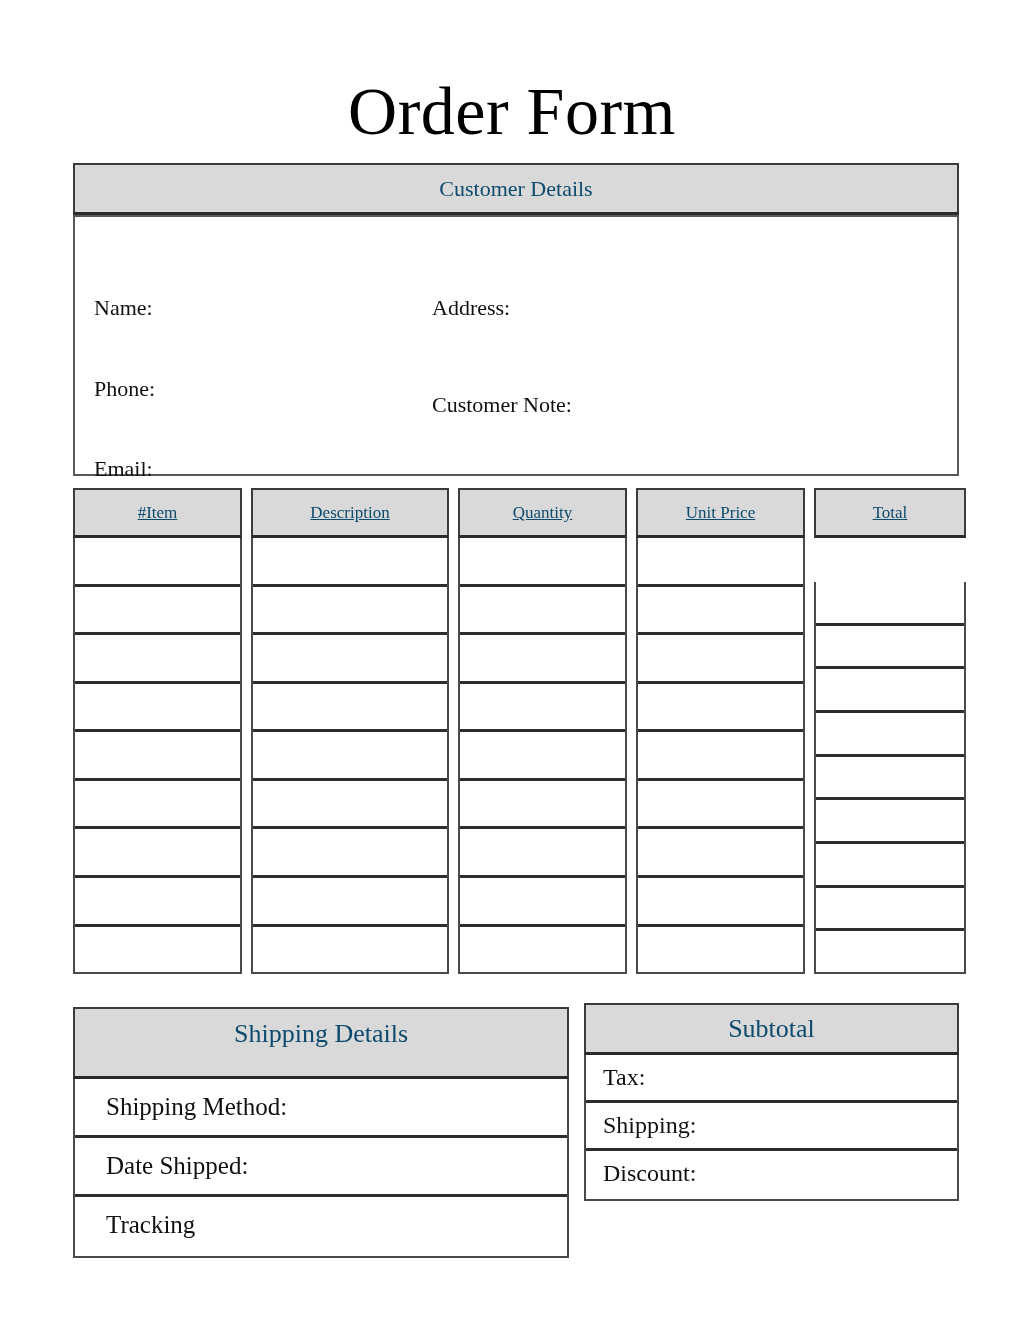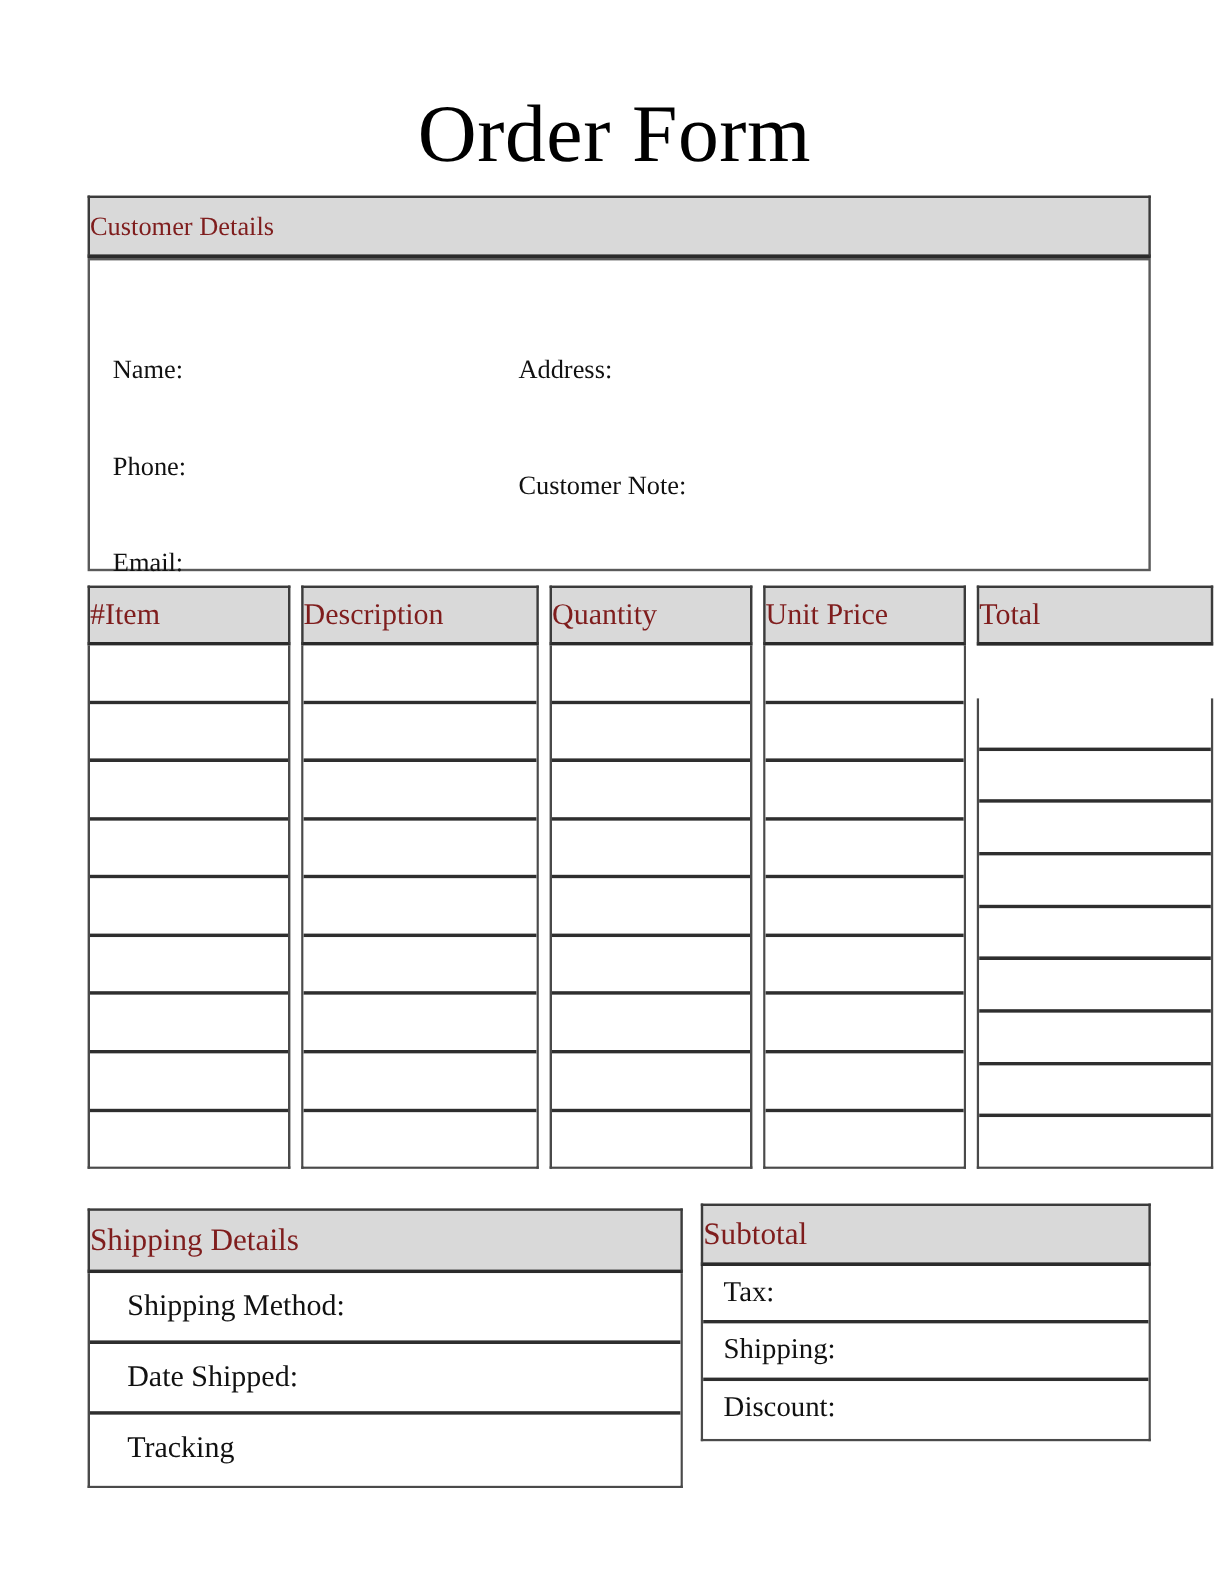--- a/index.html
+++ b/index.html
@@ -37,21 +37,22 @@
     letter-spacing: 0.5px;
     color: #000000;
   }
 
   
   .gray-head {
     background: #d9d9d9;
     border: 2px solid #3b3b3b;
     border-bottom: 3px solid #2b2b2b;
     box-sizing: border-box;
-    color: #7f1d1d;
+    text-align: center;
+    color: #0c4a6e;
   }
 
   .plain-box {
     background: #ffffff;
     border: 2px solid #5a5a5a;
     box-sizing: border-box;
   }
 
   
   .customer-head {
@@ -97,26 +98,27 @@
   }
   .item-col {
     flex: 0 0 auto;
     display: flex;
     flex-direction: column;
   }
   .item-col.c0 { width: 169px; }
   .item-col.c1 { width: 198px; }
   .item-col.c2 { width: 169px; }
   .item-col.c3 { width: 169px; }
-  .item-col.c4 { width: 197px; gap: 44px; }
+  .item-col.c4 { width: 152px; gap: 44px; }
 
   .item-head {
     height: 50px;
-    font-size: 25px;
+    font-size: 17px;
     line-height: 46px;
+    text-decoration: underline;
   }
   .item-cells {
     flex: 1 1 auto;
     border: 2px solid #4a4a4a;
     border-top: none;
     box-sizing: border-box;
     display: flex;
     flex-direction: column;
   }
   .item-cell {
@@ -137,21 +139,21 @@
     width: 496px;
   }
   .sub-panel {
     position: absolute;
     left: 584px;
     top: 1003px;
     width: 375px;
   }
 
   .ship-head {
-    height: 54px;
+    height: 72px;
     font-size: 26px;
     line-height: 50px;
   }
   .sub-head {
     height: 52px;
     font-size: 26px;
     line-height: 48px;
   }
 
   .panel-rows {

